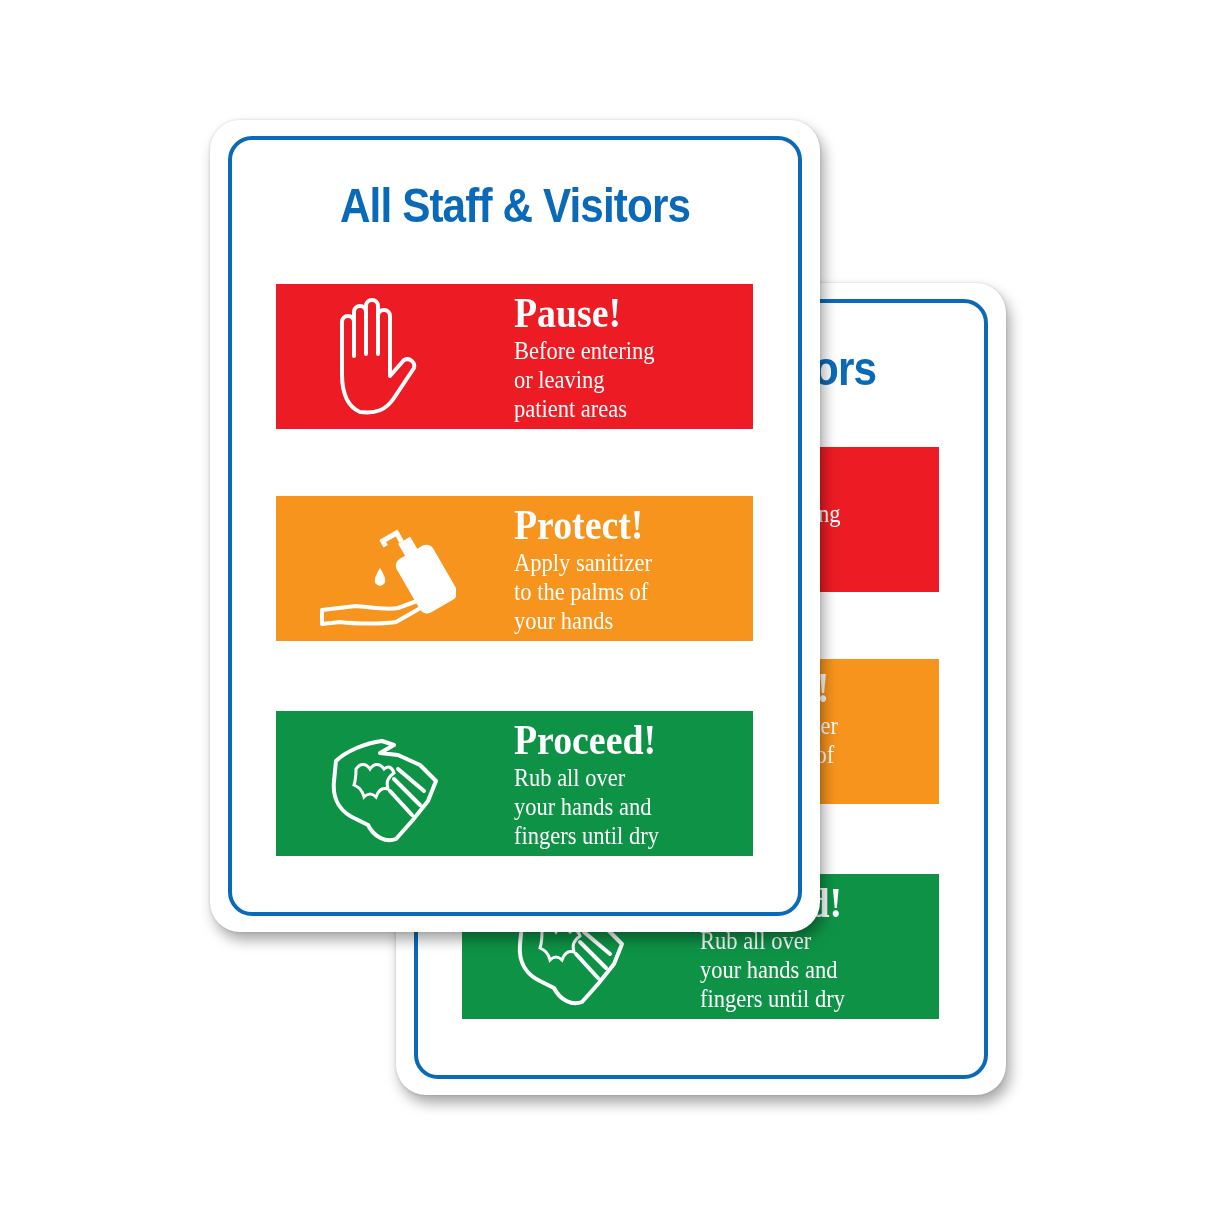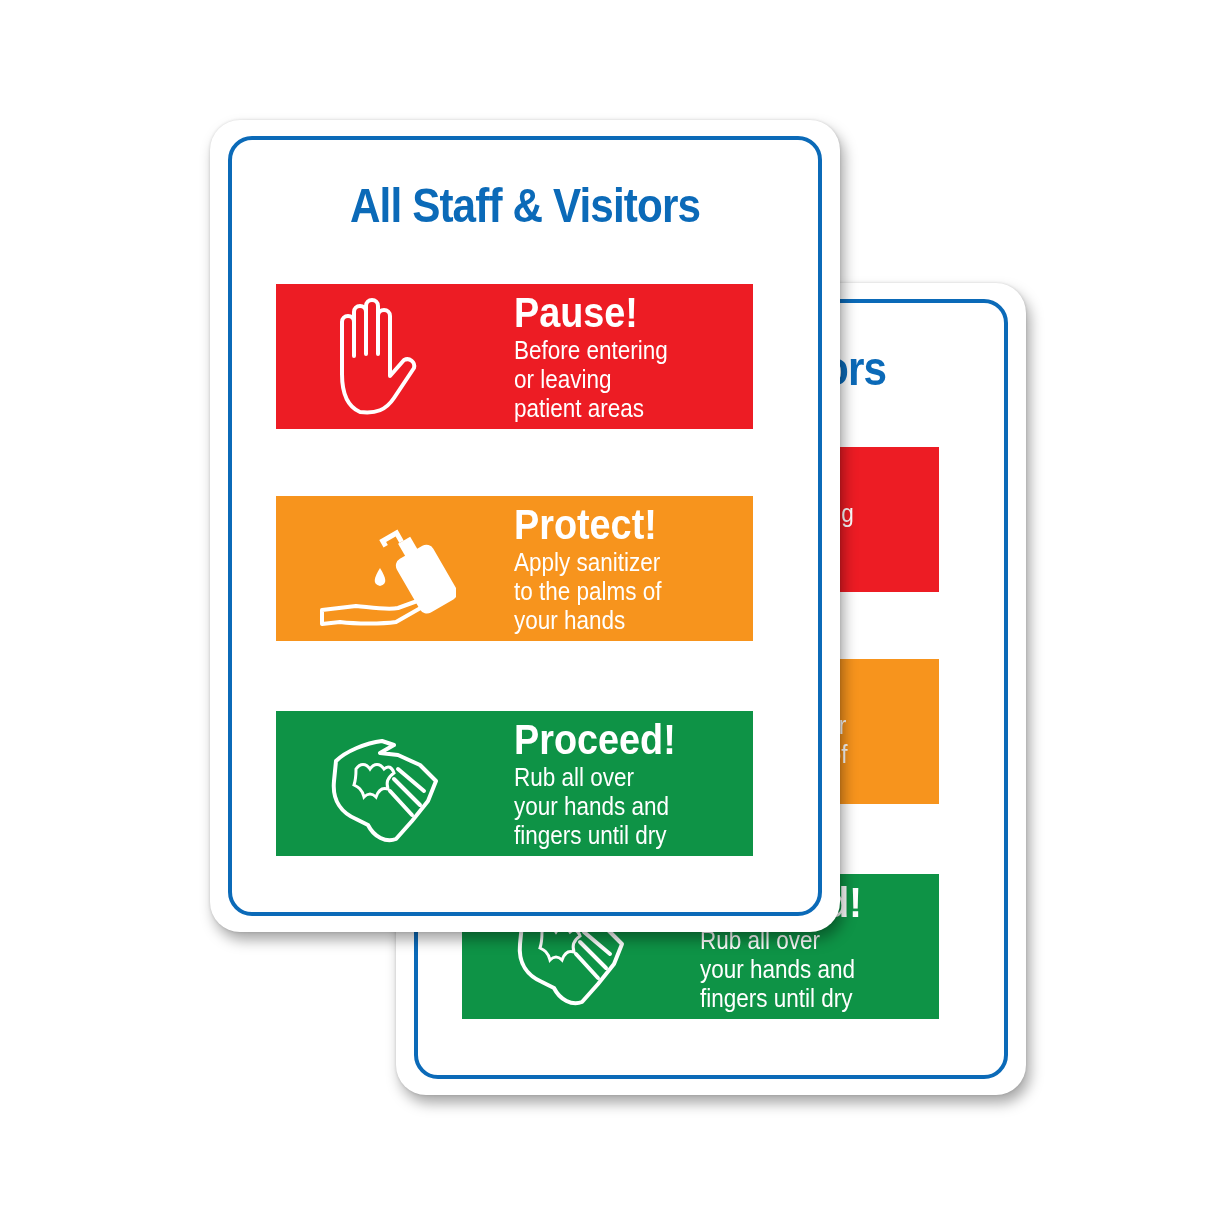--- a/index.html
+++ b/index.html
@@ -4,34 +4,33 @@
 <style>
   html, body { margin:0; padding:0; }
   body {
     width:1214px; height:1214px; background:#ffffff; position:relative; overflow:hidden;
     font-family: "Liberation Sans", "DejaVu Sans", sans-serif;
   }
   .sign {
     position:absolute; width:610px; height:812px; background:#ffffff;
     border-radius:30px;
     box-shadow: 4px 8px 14px rgba(0,0,0,0.35), 0 0 3px rgba(0,0,0,0.15);
-    padding-left: 20px;
   }
   .sign .frame {
     position:absolute; left:18px; top:16px; right:18px; bottom:16px;
     border:4px solid var(--blue); border-radius:24px;
   }
   .sign .title {
     position:absolute; left:0; right:0; top:58px; text-align:center;
     color:var(--blue); font-weight:bold; font-size:48px; letter-spacing:-1px;
     transform:scaleX(0.88); transform-origin:center;
     white-space:nowrap;
   }
   .band {
-    position:absolute; left:66px; width:477px; height:145px;
+    position:absolute; left:66px; width:477px; height:145px;font-family:Liberation Serif, serif;
   }
   .band .icon {
     position:absolute; left:40px; top:10px; width:140px; height:125px;
   }
   .band .text {
     position:absolute; left:238px; top:6px; color:#ffffff; white-space:nowrap;
   }
   .band .head {
     font-weight:bold; font-size:42px; line-height:46px;
     transform:scaleX(0.9); transform-origin:left;

